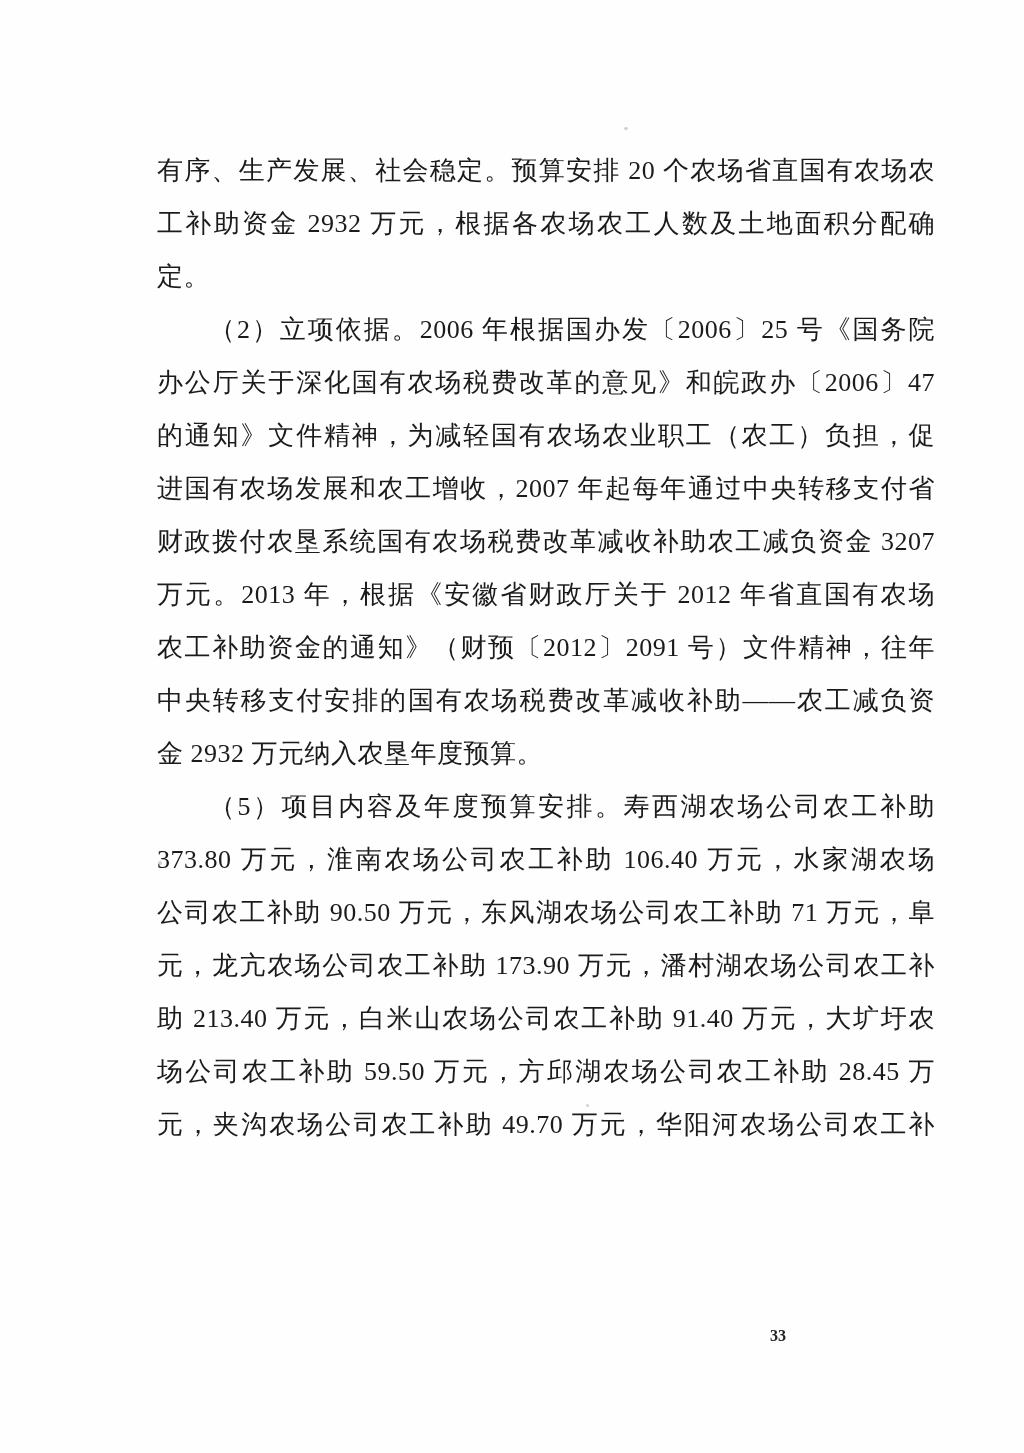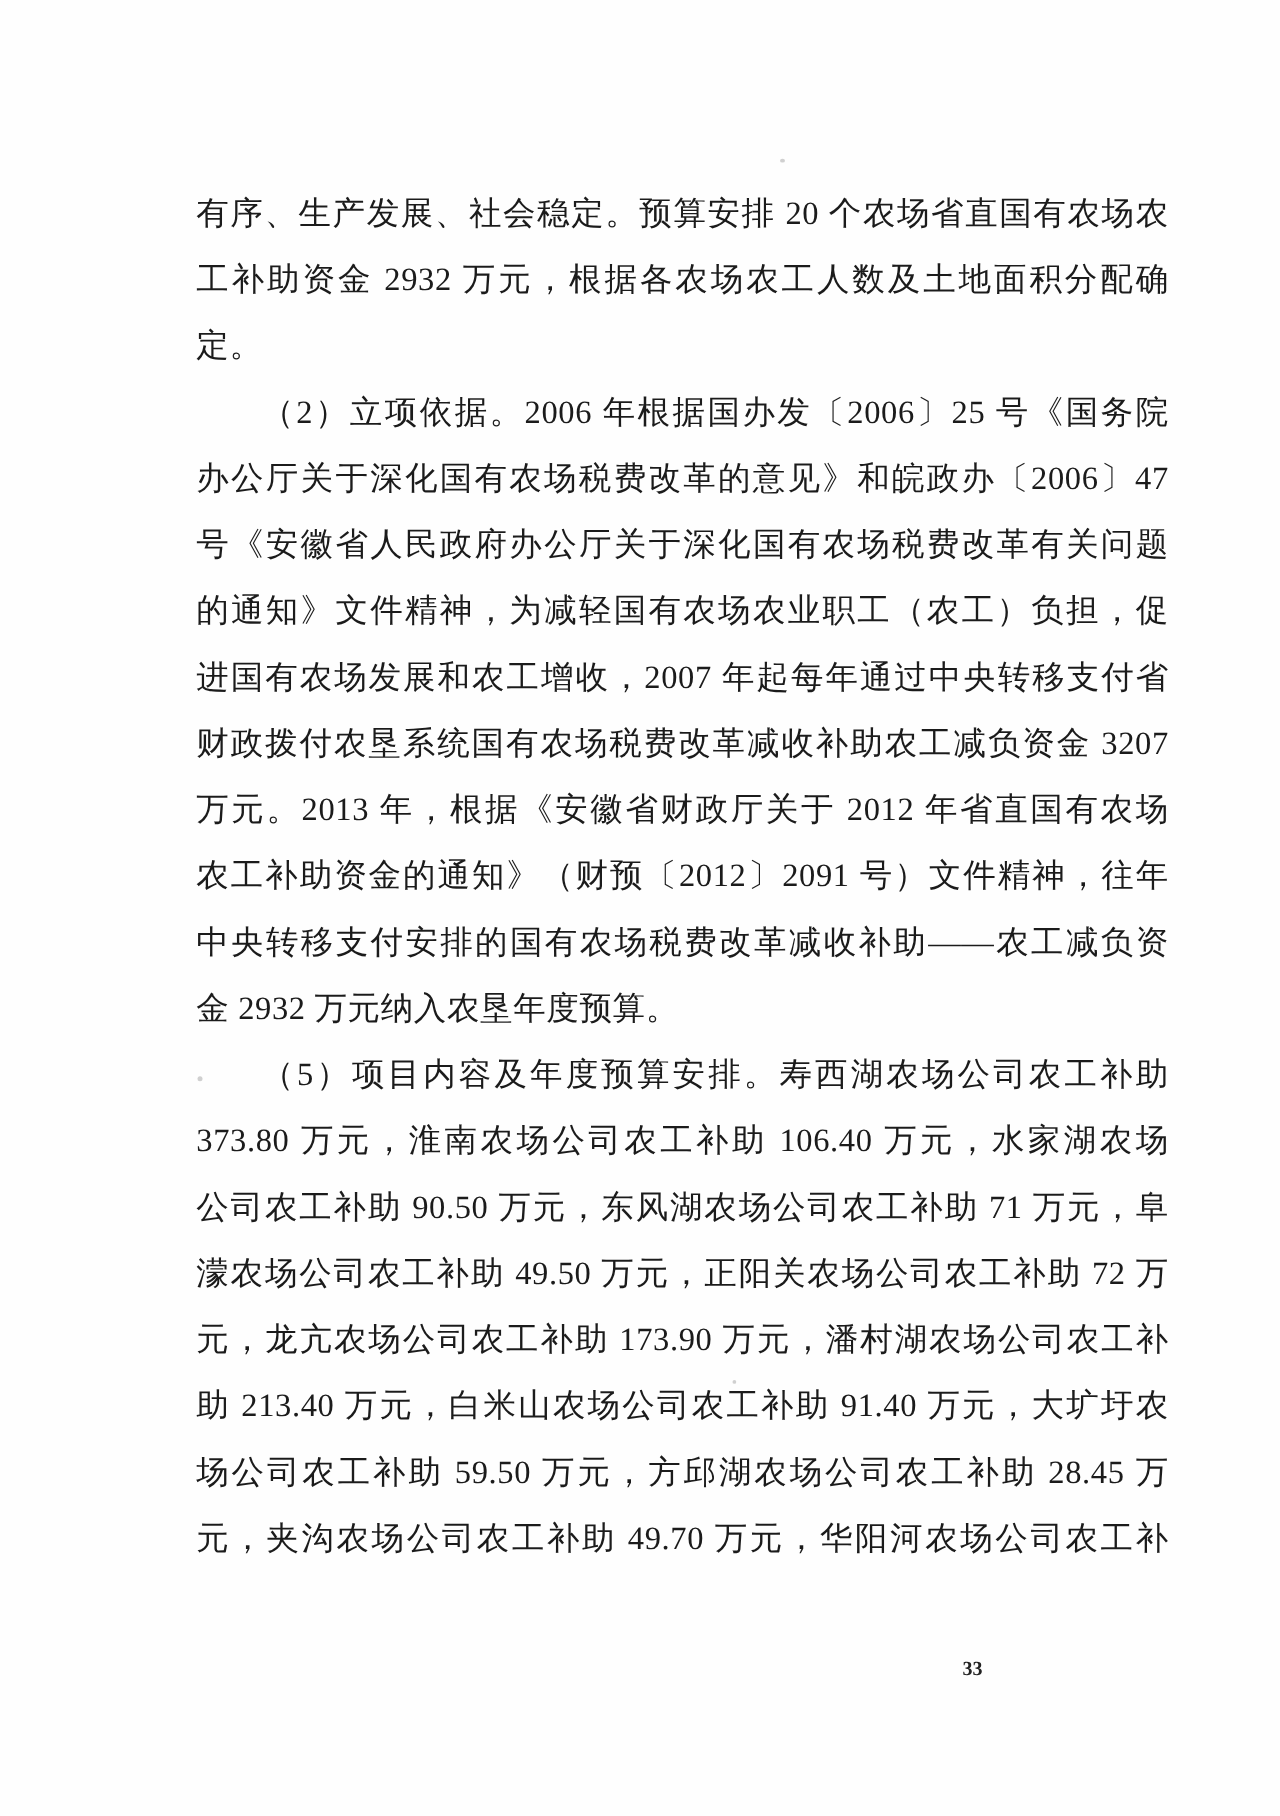--- a/index.html
+++ b/index.html
@@ -68,32 +68,30 @@
 <body>
 
 <div class="page">
 
   <div class="text-block">
     <div class="line j">有序、生产发展、社会稳定。预算安排 20 个农场省直国有农场农</div>
     <div class="line j">工补助资金 2932 万元，根据各农场农工人数及土地面积分配确</div>
     <div class="line s">定。</div>
     <div class="line j ind">（2）立项依据。2006 年根据国办发〔2006〕25 号《国务院</div>
     <div class="line j">办公厅关于深化国有农场税费改革的意见》和皖政办〔2006〕47</div>
-    <div class="line j">号《安徽省人民政府办公厅关于深化国有农场税费改革有关问题</div>
     <div class="line j">的通知》文件精神，为减轻国有农场农业职工（农工）负担，促</div>
     <div class="line j">进国有农场发展和农工增收，2007 年起每年通过中央转移支付省</div>
     <div class="line j">财政拨付农垦系统国有农场税费改革减收补助农工减负资金 3207</div>
     <div class="line j">万元。2013 年，根据《安徽省财政厅关于 2012 年省直国有农场</div>
     <div class="line j">农工补助资金的通知》（财预〔2012〕2091 号）文件精神，往年</div>
     <div class="line j">中央转移支付安排的国有农场税费改革减收补助——农工减负资</div>
     <div class="line s">金 2932 万元纳入农垦年度预算。</div>
     <div class="line j ind">（5）项目内容及年度预算安排。寿西湖农场公司农工补助</div>
     <div class="line j">373.80 万元，淮南农场公司农工补助 106.40 万元，水家湖农场</div>
     <div class="line j">公司农工补助 90.50 万元，东风湖农场公司农工补助 71 万元，阜</div>
-    <div class="line j">濛农场公司农工补助 49.50 万元，正阳关农场公司农工补助 72 万</div>
     <div class="line j">元，龙亢农场公司农工补助 173.90 万元，潘村湖农场公司农工补</div>
     <div class="line j">助 213.40 万元，白米山农场公司农工补助 91.40 万元，大圹圩农</div>
     <div class="line j">场公司农工补助 59.50 万元，方邱湖农场公司农工补助 28.45 万</div>
     <div class="line j">元，夹沟农场公司农工补助 49.70 万元，华阳河农场公司农工补</div>
   </div>
 
   <div class="page-number">33</div>
 
   <div class="speck s1"></div>
   <div class="speck s2"></div>

